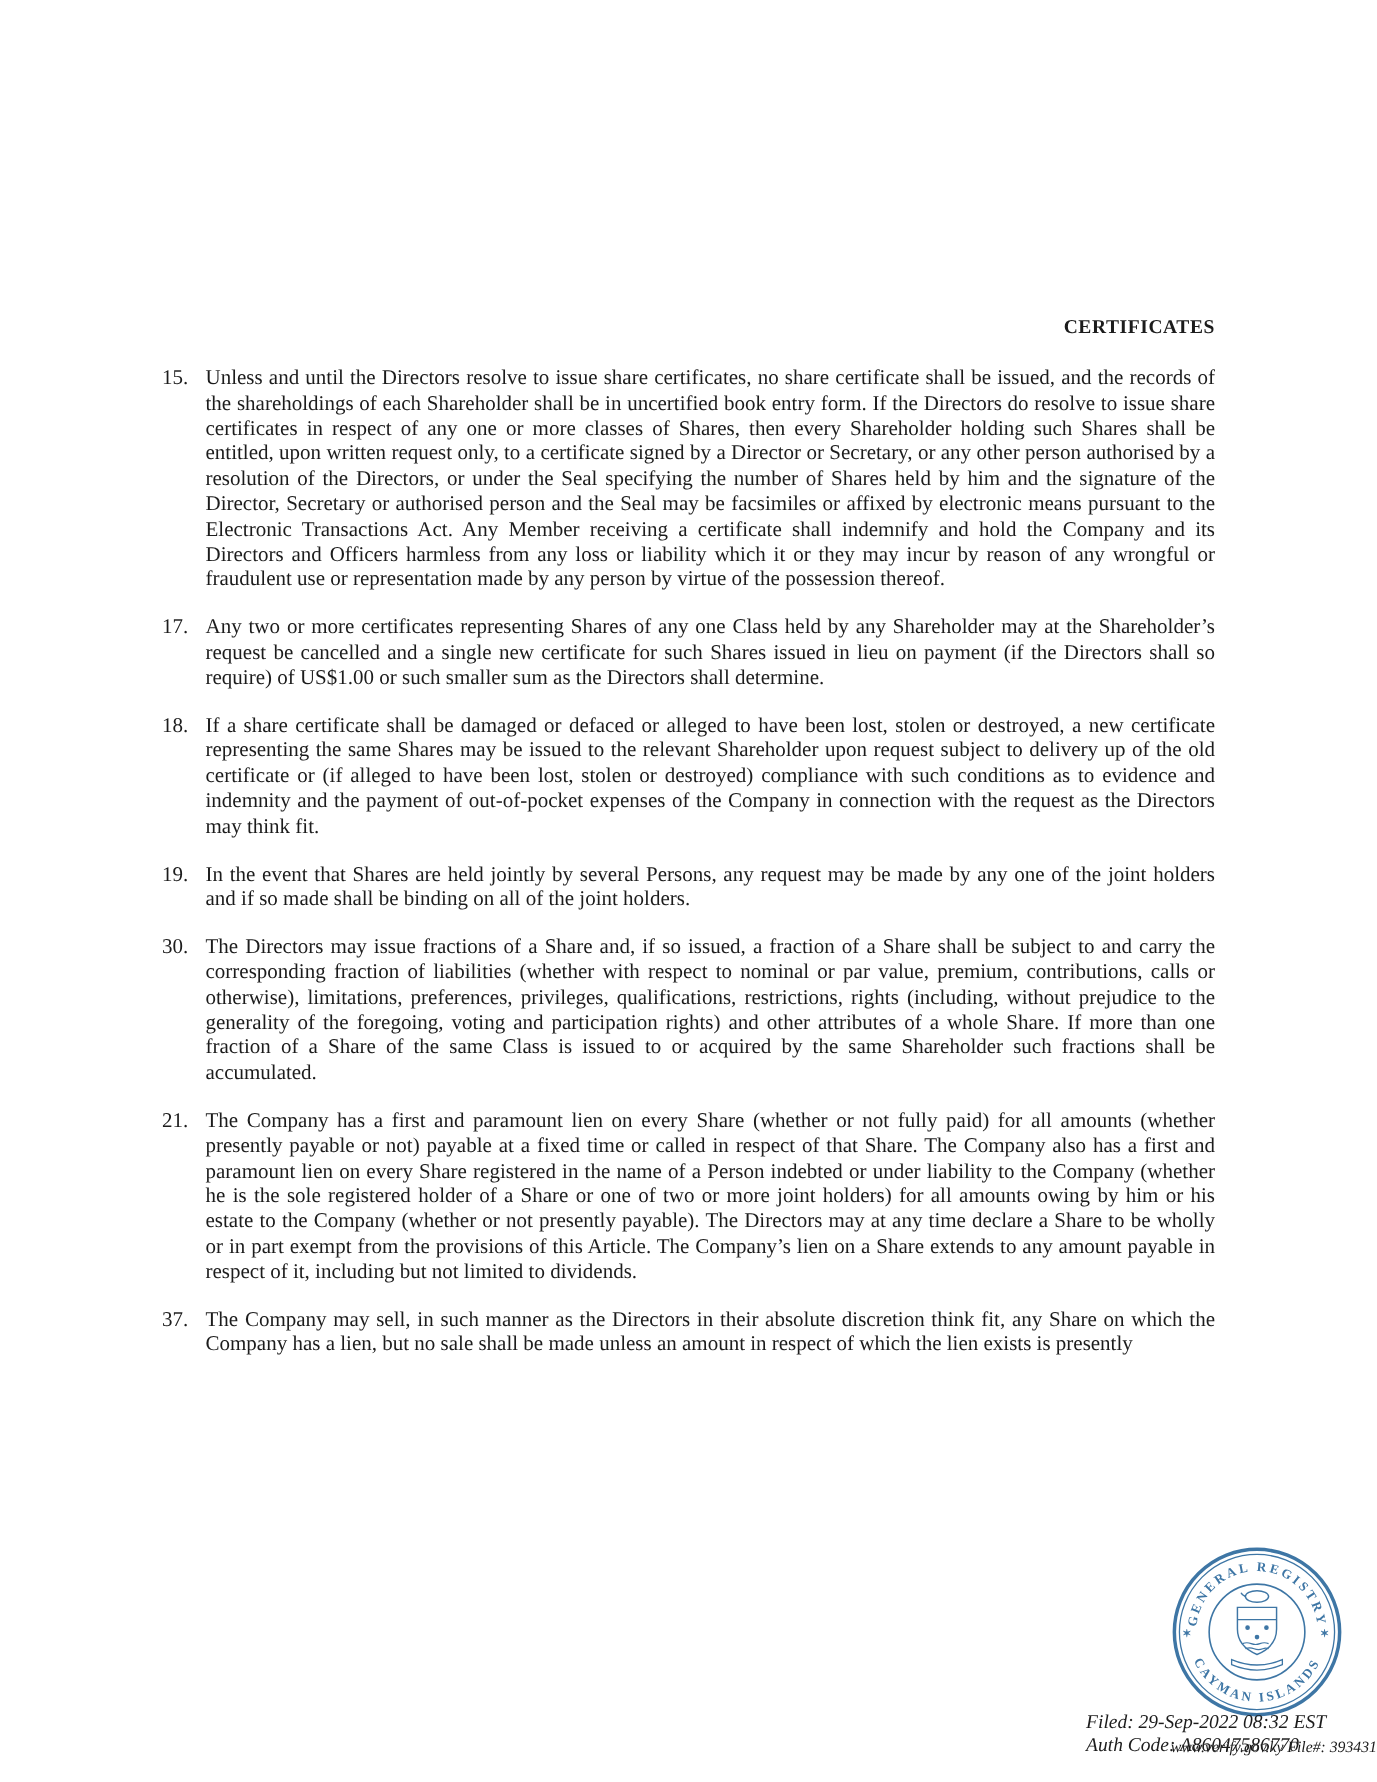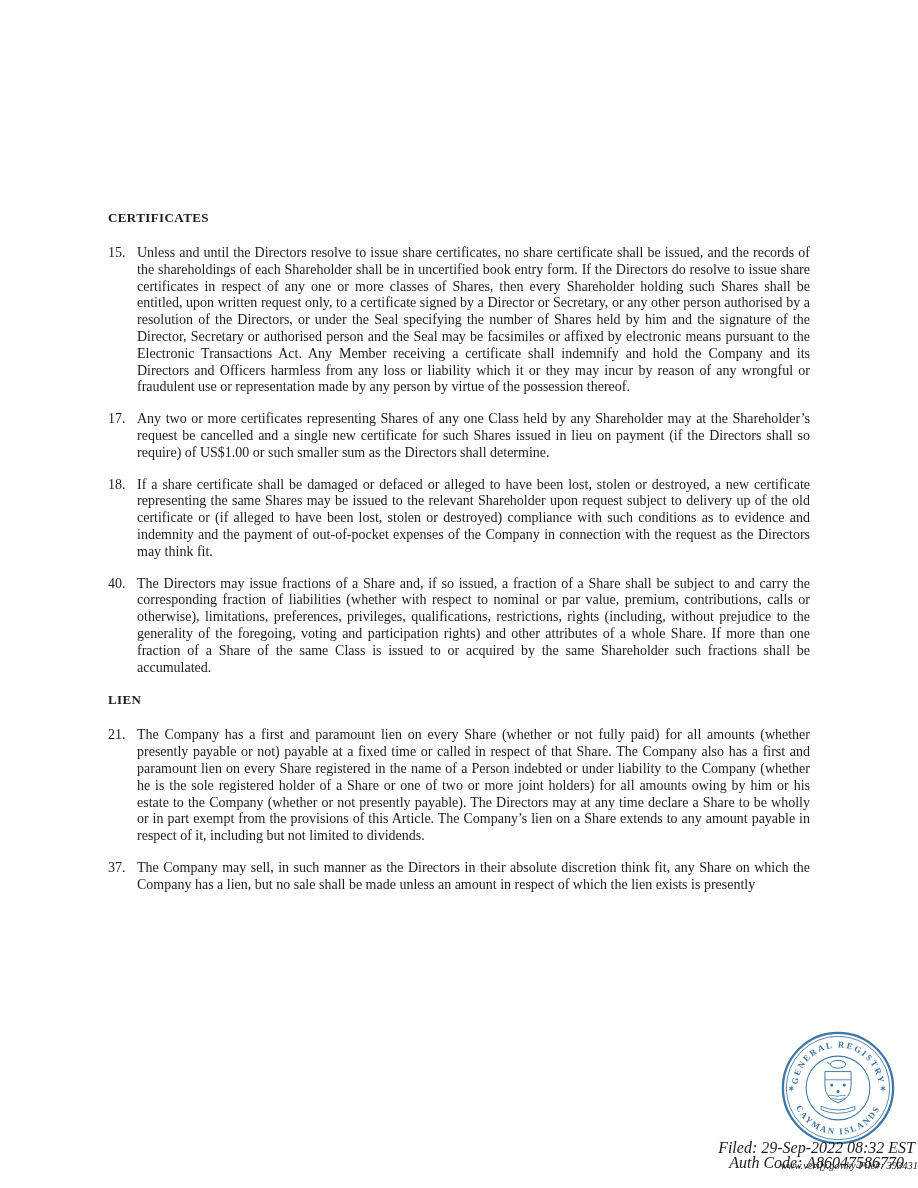--- a/index.html
+++ b/index.html
@@ -17,20 +17,21 @@
     position: absolute;
     left: 108px;
     top: 210px;
     width: 702px;
   }
   .heading {
     font-size: 13px;
     font-weight: 700;
     letter-spacing: 0.4px;
     margin: 0 0 19px 0;
+    text-align: right;
   }
   .heading.gap-lg { margin-top: 22px; }
   .heading.gap-md { margin-top: 16px; }
   .item {
     display: flex;
     margin-bottom: 15px;
     font-size: 14px;
     line-height: 16.8px;
   }
   .item .num { flex: 0 0 29px; width: 29px; }
@@ -51,25 +52,25 @@
     left: 0;
     right: 0;
     bottom: 17px;
     text-align: right;
     font-style: italic;
     font-size: 10.5px;
     color: #1c1c1c;
   }
   .filing {
     position: absolute;
-    right: 3px;
+    right: 34px;
     bottom: 18px;
-    text-align: center;
+    text-align: left;
     font-style: italic;
-    font-size: 16px;
+    font-size: 13px;
     line-height: 15px;
     color: #1c1c1c;
   }
 </style>
 </head>
 <body>
 
 <div class="page">
 
   <div class="content">
@@ -81,28 +82,31 @@
       <span class="txt">Unless and until the Directors resolve to issue share certificates, no share certificate shall be issued, and the records of the shareholdings of each Shareholder shall be in uncertified book entry form. If the Directors do resolve to issue share certificates in respect of any one or more classes of Shares, then every Shareholder holding such Shares shall be entitled, upon written request only, to a certificate signed by a Director or Secretary, or any other person authorised by a resolution of the Directors, or under the Seal specifying the number of Shares held by him and the signature of the Director, Secretary or authorised person and the Seal may be facsimiles or affixed by electronic means pursuant to the Electronic Transactions Act. Any Member receiving a certificate shall indemnify and hold the Company and its Directors and Officers harmless from any loss or liability which it or they may incur by reason of any wrongful or fraudulent use or representation made by any person by virtue of the possession thereof.</span>
     </div>
     <div class="item">
       <span class="num">17.</span>
       <span class="txt">Any two or more certificates representing Shares of any one Class held by any Shareholder may at the Shareholder’s request be cancelled and a single new certificate for such Shares issued in lieu on payment (if the Directors shall so require) of US$1.00 or such smaller sum as the Directors shall determine.</span>
     </div>
     <div class="item">
       <span class="num">18.</span>
       <span class="txt">If a share certificate shall be damaged or defaced or alleged to have been lost, stolen or destroyed, a new certificate representing the same Shares may be issued to the relevant Shareholder upon request subject to delivery up of the old certificate or (if alleged to have been lost, stolen or destroyed) compliance with such conditions as to evidence and indemnity and the payment of out-of-pocket expenses of the Company in connection with the request as the Directors may think fit.</span>
     </div>
+    <div class="item">
+      <span class="num">19.</span>
+      <span class="txt">In the event that Shares are held jointly by several Persons, any request may be made by any one of the joint holders and if so made shall be binding on all of the joint holders.</span>
+    </div>
 
 
     <div class="item">
-      <span class="num">40.</span>
+      <span class="num">30.</span>
       <span class="txt">The Directors may issue fractions of a Share and, if so issued, a fraction of a Share shall be subject to and carry the corresponding fraction of liabilities (whether with respect to nominal or par value, premium, contributions, calls or otherwise), limitations, preferences, privileges, qualifications, restrictions, rights (including, without prejudice to the generality of the foregoing, voting and participation rights) and other attributes of a whole Share. If more than one fraction of a Share of the same Class is issued to or acquired by the same Shareholder such fractions shall be accumulated.</span>
     </div>
 
-    <div class="heading gap-md">LIEN</div>
 
     <div class="item">
       <span class="num">21.</span>
       <span class="txt">The Company has a first and paramount lien on every Share (whether or not fully paid) for all amounts (whether presently payable or not) payable at a fixed time or called in respect of that Share. The Company also has a first and paramount lien on every Share registered in the name of a Person indebted or under liability to the Company (whether he is the sole registered holder of a Share or one of two or more joint holders) for all amounts owing by him or his estate to the Company (whether or not presently payable). The Directors may at any time declare a Share to be wholly or in part exempt from the provisions of this Article. The Company’s lien on a Share extends to any amount payable in respect of it, including but not limited to dividends.</span>
     </div>
     <div class="item">
       <span class="num">37.</span>
       <span class="txt">The Company may sell, in such manner as the Directors in their absolute discretion think fit, any Share on which the Company has a lien, but no sale shall be made unless an amount in respect of which the lien exists is presently</span>
     </div>
 

